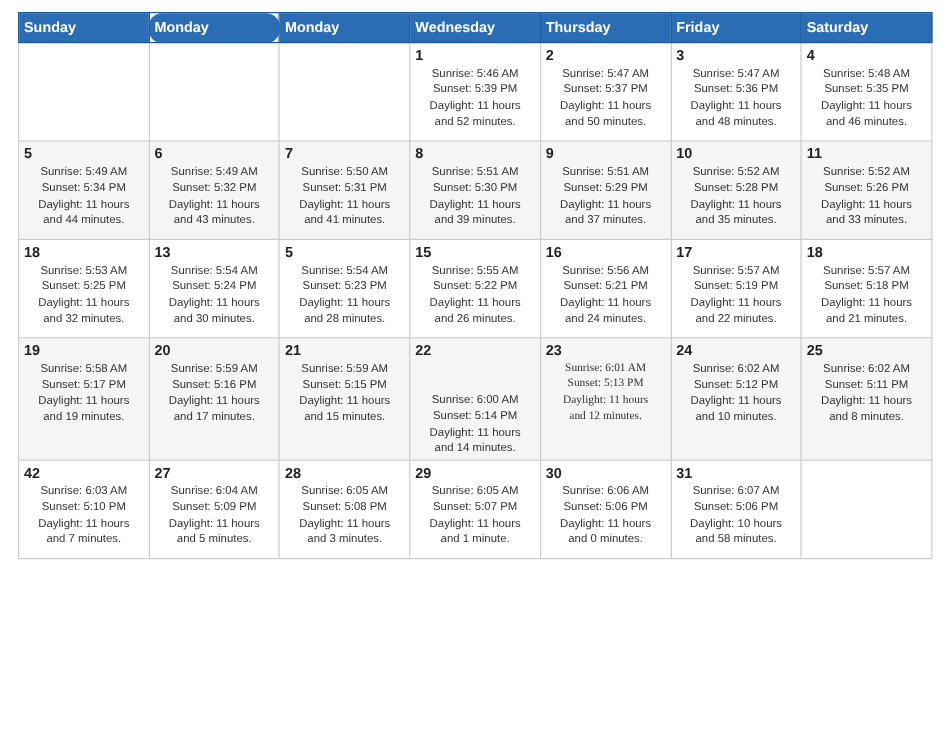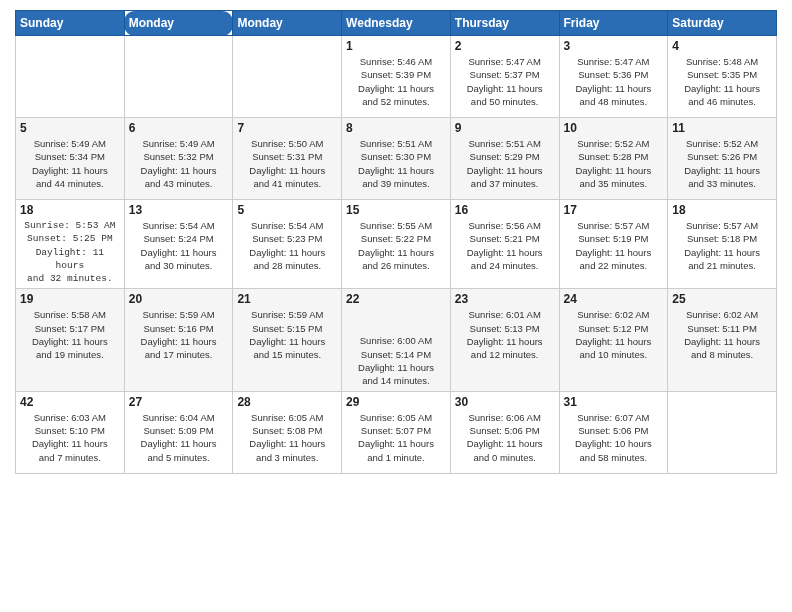--- a/index.html
+++ b/index.html
@@ -197,21 +197,21 @@
             <span class="day-num">11</span>
             <div class="day-info" style="white-space: pre-line;">Sunrise: 5:52 AM
 Sunset: 5:26 PM
 Daylight: 11 hours
 and 33 minutes.</div>
           </td>
         </tr>
         <tr>
           <td>
             <span class="day-num">18</span>
-            <div class="day-info" style="white-space: pre-line; font-family: Liberation Mono, monospace;">Sunrise: 5:53 AM
+            <div class="day-info" style="white-space: pre-line;">Sunrise: 5:53 AM
 Sunset: 5:25 PM
 Daylight: 11 hours
 and 32 minutes.</div>
           </td>
           <td>
             <span class="day-num">13</span>
             <div class="day-info" style="white-space: pre-line;">Sunrise: 5:54 AM
 Sunset: 5:24 PM
 Daylight: 11 hours
 and 30 minutes.</div>
@@ -276,21 +276,21 @@
           </td>
           <td>
             <span class="day-num">22</span>
             <div class="day-info" style="white-space: pre-line; margin-top: 28px;">Sunrise: 6:00 AM
 Sunset: 5:14 PM
 Daylight: 11 hours
 and 14 minutes.</div>
           </td>
           <td>
             <span class="day-num">23</span>
-            <div class="day-info" style="white-space: pre-line;">Sunrise: 6:01 AM
+            <div class="day-info" style="white-space: pre-line; font-family: Liberation Serif, serif;">Sunrise: 6:01 AM
 Sunset: 5:13 PM
 Daylight: 11 hours
 and 12 minutes.</div>
           </td>
           <td>
             <span class="day-num">24</span>
             <div class="day-info" style="white-space: pre-line;">Sunrise: 6:02 AM
 Sunset: 5:12 PM
 Daylight: 11 hours
 and 10 minutes.</div>

